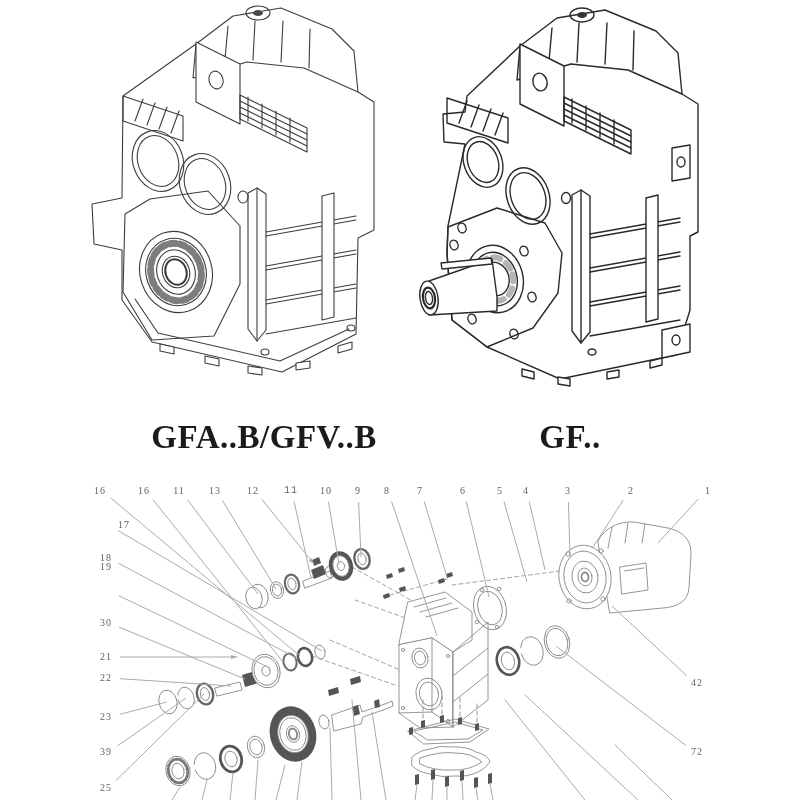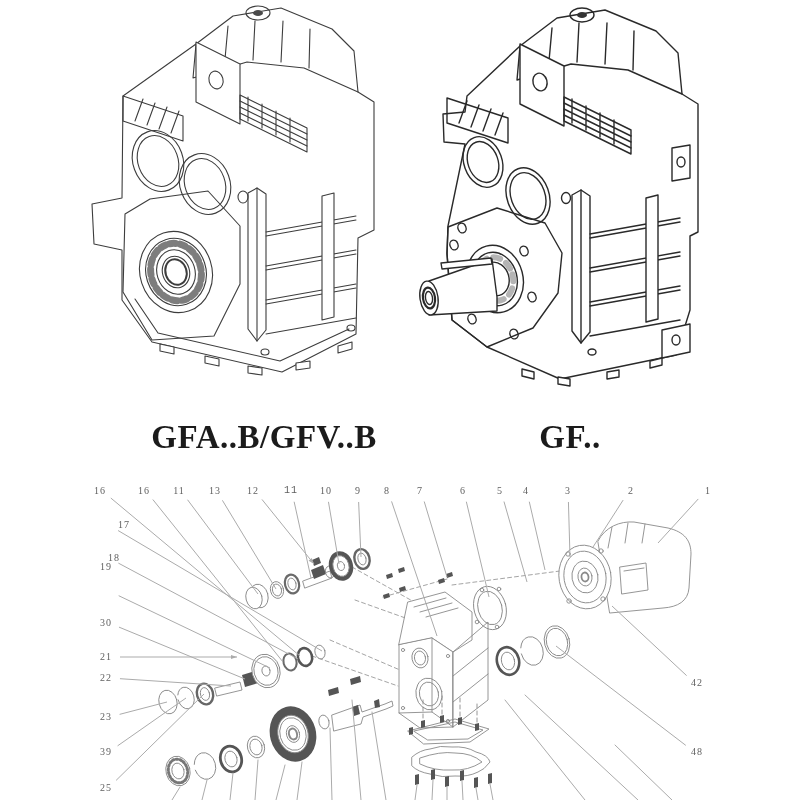--- a/index.html
+++ b/index.html
@@ -309,25 +309,25 @@
       <div class="callout" style="left: 358px; top: 491px;">9</div>
       <div class="callout" style="left: 387px; top: 491px;">8</div>
       <div class="callout" style="left: 420px; top: 491px;">7</div>
       <div class="callout" style="left: 463px; top: 491px;">6</div>
       <div class="callout" style="left: 500px; top: 491px;">5</div>
       <div class="callout" style="left: 526px; top: 491px;">4</div>
       <div class="callout" style="left: 568px; top: 491px;">3</div>
       <div class="callout" style="left: 631px; top: 491px;">2</div>
       <div class="callout" style="left: 708px; top: 491px;">1</div>
       <div class="callout" style="left: 104px; top: 525px; margin-left: 20px;">17</div>
-      <div class="callout" style="left: 114px; top: 558px;">18</div>
+      <div class="callout" style="left: 106px; top: 558px;">18</div>
       <div class="callout" style="left: 106px; top: 567px;">19</div>
       <div class="callout" style="left: 106px; top: 623px;">30</div>
       <div class="callout" style="left: 106px; top: 657px;">21</div>
       <div class="callout" style="left: 106px; top: 678px;">22</div>
       <div class="callout" style="left: 106px; top: 717px; text-align: right;">23</div>
       <div class="callout" style="left: 106px; top: 752px;">39</div>
       <div class="callout" style="left: 106px; top: 788px;">25</div>
       <div class="callout" style="left: 697px; top: 683px; text-align: center;">42</div>
-      <div class="callout" style="left: 697px; top: 752px;">48</div>
+      <div class="callout" style="left: 697px; top: 752px;">72</div>
     </div>
 
 </div>
 
 </body></html>

